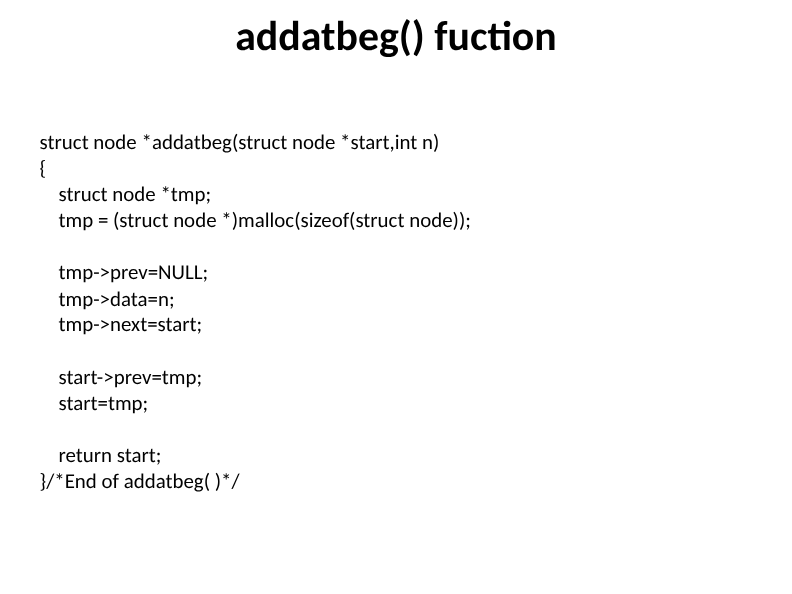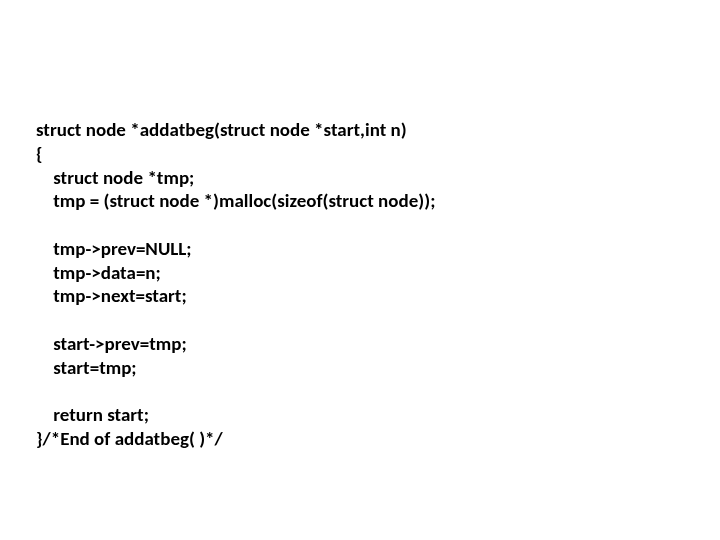--- a/index.html
+++ b/index.html
@@ -29,27 +29,27 @@
     letter-spacing: 0px;
   }
   .code-block {
     position: absolute;
     top: 118px;
     left: 36px;
     font-size: 19px;
     line-height: 1.25;
     white-space: pre;
     font-family: Calibri, "Segoe UI", Arial, sans-serif;
-    font-weight: bold;
   }
 </style>
 </head>
 <body>
 
 <div class="slide">
+  <div class="title">addatbeg() fuction</div>
   <div class="code-block"><span>struct node *addatbeg(struct node *start,int n)</span>
 <span>{</span>
 <span>    struct node *tmp;</span>
 <span>    tmp = (struct node *)malloc(sizeof(struct node));</span>
 <span></span>
 <span>    tmp-&gt;prev=NULL;</span>
 <span>    tmp-&gt;data=n;</span>
 <span>    tmp-&gt;next=start;</span>
 <span></span>
 <span>    start-&gt;prev=tmp;</span>

